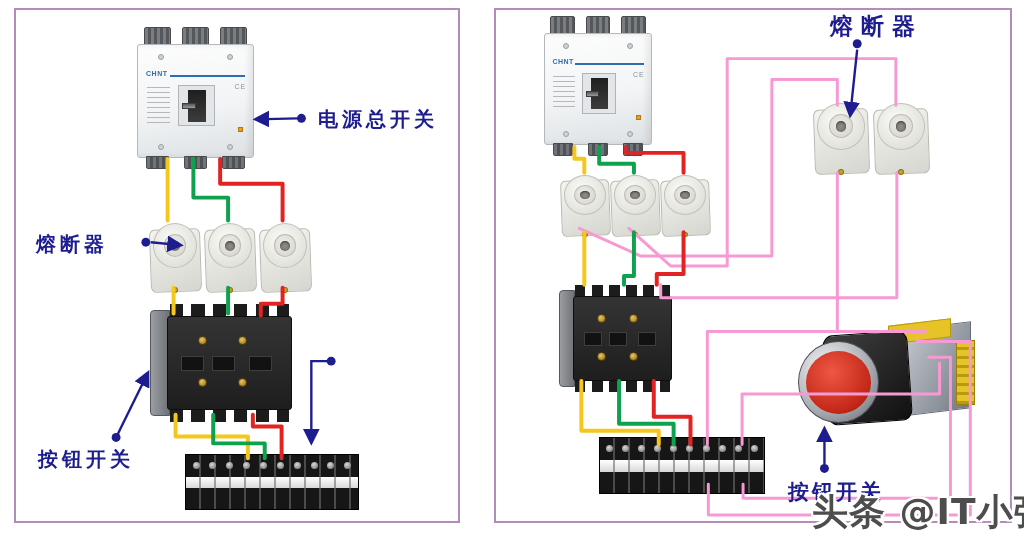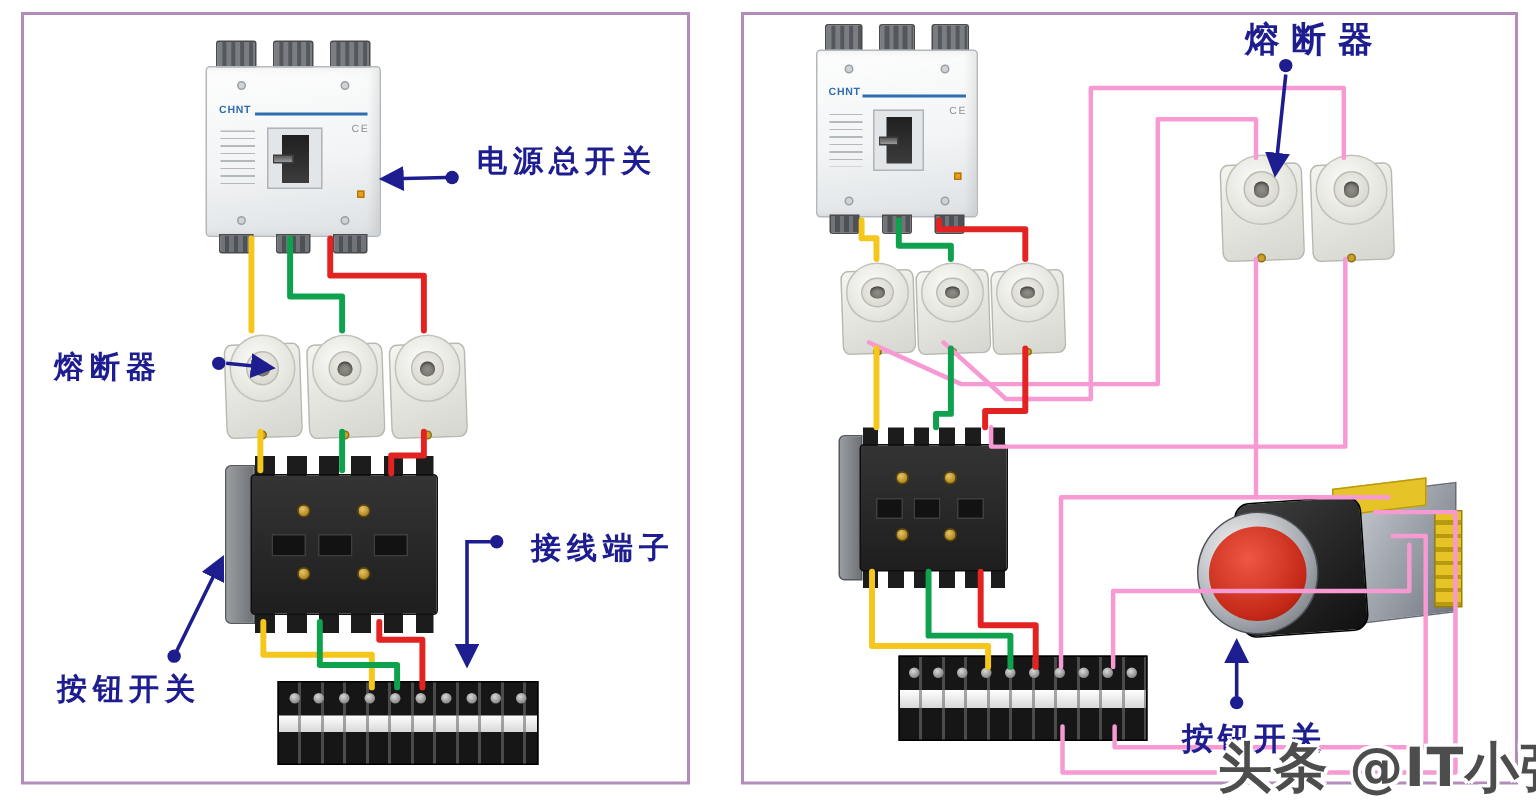--- a/index.html
+++ b/index.html
@@ -202,24 +202,23 @@
       <line class="ann" x1="284" y1="109" x2="242" y2="110" marker-end="url(#ahL)"></line>
       <circle class="bullet" cx="288" cy="109" r="4.5"></circle>
       <line class="ann" x1="136" y1="234" x2="166" y2="237" marker-end="url(#ahL)"></line>
       <circle class="bullet" cx="131" cy="234" r="4.5"></circle>
       <line class="ann" x1="101" y1="431" x2="133" y2="366" marker-end="url(#ahL)"></line>
       <circle class="bullet" cx="101" cy="431" r="4.5"></circle>
       <polyline class="ann" points="314,354 298,354 298,436" marker-end="url(#ahL)"></polyline>
       <circle class="bullet" cx="318" cy="354" r="4.5"></circle>
     </svg>
 
-    <div class="lbl" style="left:302px;top:84px">电源总开关</div>
+    <div class="lbl" style="left:302px;top:96px">电源总开关</div>
     <div class="lbl" style="left:20px;top:221px">熔断器</div>
     <div class="lbl" style="left:22px;top:436px">按钮开关</div>
-    <div class="lbl" style="left:338px;top:342px">接线端子</div>
   </div>
 
   <div class="panel" id="panelR">
 
     <div class="breaker comp" style="left:48px;top:6px;width:108px;height:140px">
       <div class="bk-top">
         <div class="bterm"></div>
         <div class="bterm"></div>
         <div class="bterm"></div>
       </div>

